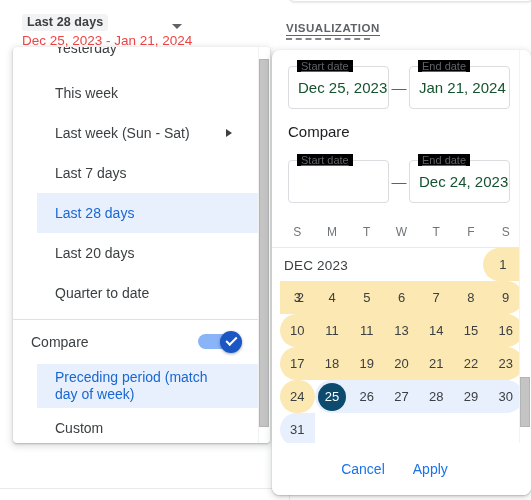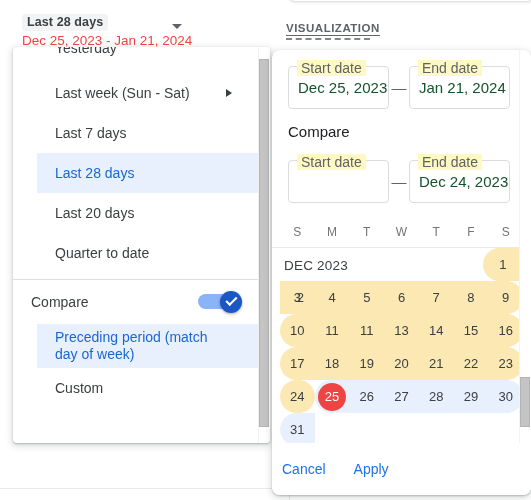--- a/index.html
+++ b/index.html
@@ -157,22 +157,22 @@
 
   .fields-row { display: flex; align-items: center; padding: 16px 14px 0 16px; gap: 0; }
   .tf {
     position: relative;
     width: 101px; height: 43px;
     border: 1px solid #dadce0; border-radius: 4px;
     display: flex; align-items: center; padding-left: 9px;
   }
   .tf .tf-label {
     position: absolute; left: 8px; top: -7px;
-    background: #fef9c3; padding: 0 4px;
-    font-size: 14px; color: #5f6368;
+    background: #000000; padding: 0 4px;
+    font-size: 11px; color: #5f6368; text-decoration: underline;
   }
   .tf .tf-value { font-size: 15px; color: #14532d; white-space: nowrap; }
   .dash-sep { width: 20px; text-align:center; font-size: 15px; color: #5f6368; }
 
   .compare-title {
     padding: 14px 0 4px 16px;
     font-size: 15px; color: #202124;
   }
 
   
@@ -206,31 +206,31 @@
   }
   .cell.cmp { background: #fce8b2; }
   .cell.cmp-start { border-top-left-radius: 17px; border-bottom-left-radius: 17px; }
   .cell.cmp-end   { border-top-right-radius: 17px; border-bottom-right-radius: 17px; }
   .cell.sel { background: #e8f0fe; }
   .cell.sel-start { border-top-left-radius: 17px; border-bottom-left-radius: 17px; }
   .cell.sel-end   { border-top-right-radius: 17px; border-bottom-right-radius: 17px; }
   .cell .num { position: relative; z-index: 2; }
   .cell.today-sel .num {
     width: 28px; height: 28px; border-radius: 50%;
-    background: #ef4444; color: #fff;
+    background: #0c4a6e; color: #fff;
     display:flex; align-items:center; justify-content:center;
     font-weight: normal;
   }
   .cell.empty { background: transparent; }
 
   
   .panel-footer {
     position: absolute; left: 0; right: 0; bottom: 0;
     height: 52px; background: #fff;
-    display: flex; align-items: center; justify-content: flex-start;
+    display: flex; align-items: center; justify-content: center;
     gap: 8px; padding-right: 14px;
   }
   .txt-btn {
     font-size: 14px; color: #1a73e8; font-weight: 500;
     padding: 8px 10px; border: none; background: transparent;
     cursor: pointer; font-family: "Liberation Sans", sans-serif;
     border-radius: 4px;
   }
   
   .panel-sb-track {
@@ -260,20 +260,23 @@
   <div class="viz-label">VISUALIZATION</div>
   <div class="viz-dashes"></div>
 
   <div class="menu">
     <div class="menu-scroll">
 
       <div class="menu-item first">
         <span class="mi-label">Yesterday</span>
       </div>
 
+      <div class="menu-item">
+        <span>This week</span>
+      </div>
 
       <div class="menu-item">
         <span>Last week (Sun - Sat)</span>
         <span class="submenu-arrow"></span>
       </div>
 
       <div class="menu-item">
         <span>Last 7 days</span>
       </div>
 

